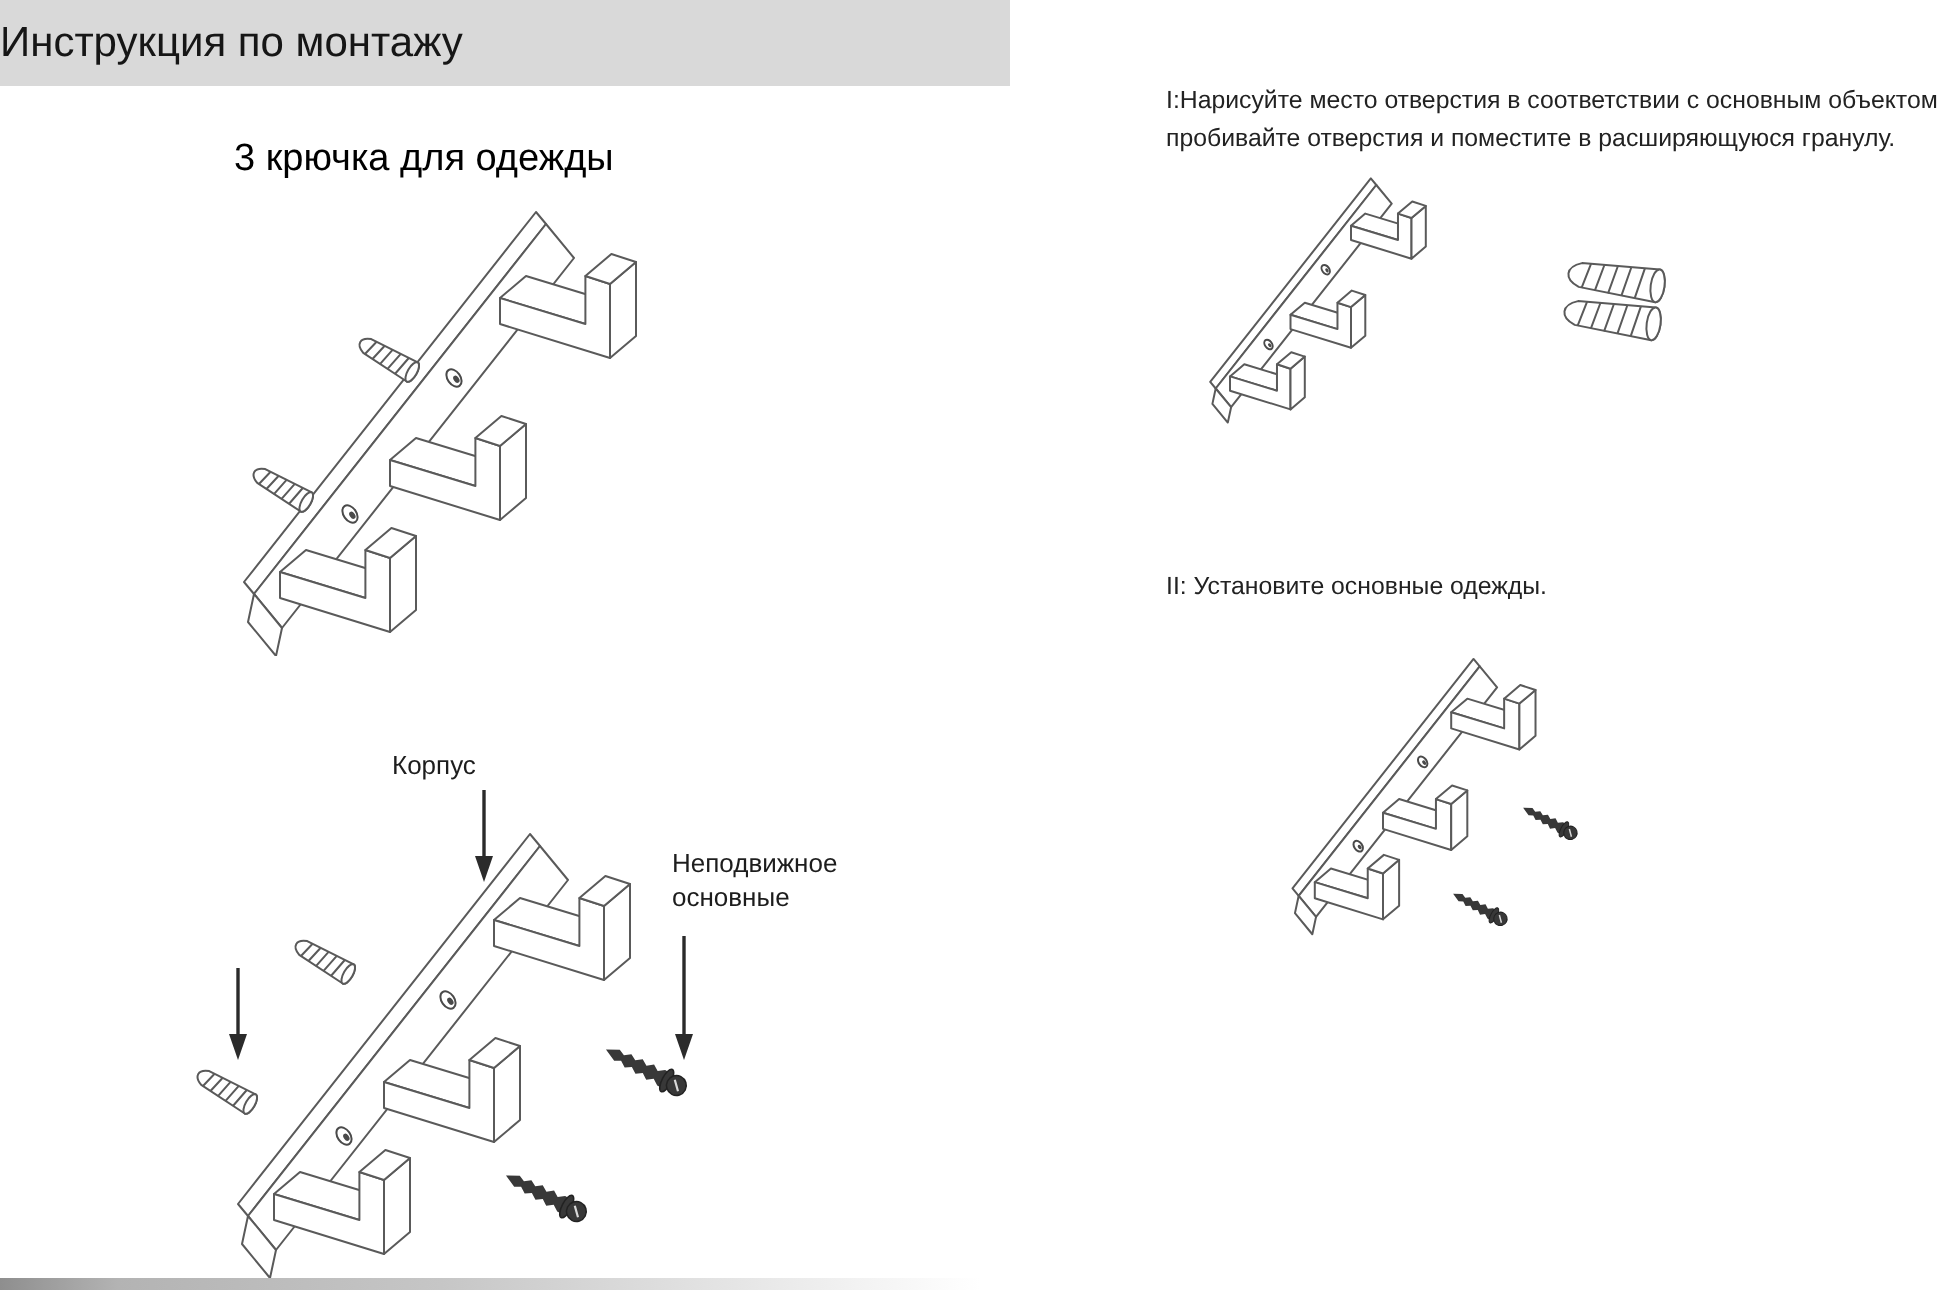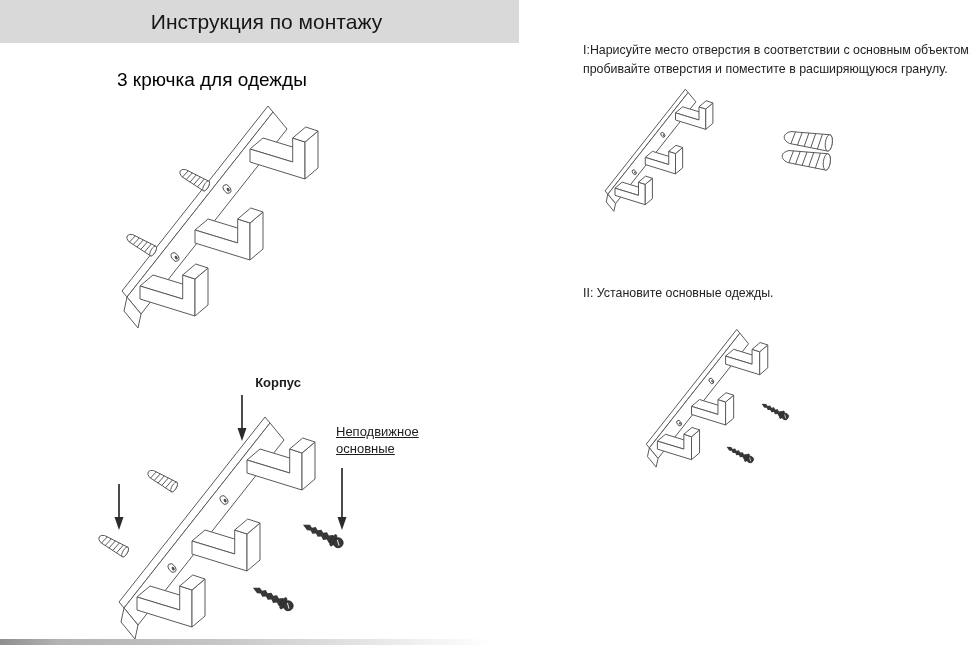--- a/index.html
+++ b/index.html
@@ -1,29 +1,29 @@
 <!DOCTYPE html>
 <html><head>
 <meta charset="utf-8">
 <style>
   html,body{margin:0;padding:0;background:#fff;}
   #page{position:relative;width:970px;height:645px;background:#ffffff;overflow:hidden;
         font-family:"Liberation Sans", sans-serif;color:#1f1f1f;}
   .abs{position:absolute;}
   #header-bar{left:0;top:0;width:505px;height:43px;background:#d9d9d9;
-              display:flex;align-items:center;justify-content:center;padding-left:14px;}
+              display:flex;align-items:center;}
   #header-title{font-size:21px;color:#161616;}
   #subtitle{left:117px;top:69px;font-size:19px;color:#000000;}
   .step-text{font-size:12.4px;line-height:19px;color:#222;}
   #step1{left:583px;top:41px;width:402px;}
   #step2{left:583px;top:284px;width:380px;}
   .callout{font-size:13px;line-height:17px;color:#1d1d1d;}
-  #korpus-label{left:216px;top:374px;width:85px;text-align:right;font-weight:bold;}
+  #korpus-label{left:196px;top:374px;width:85px;text-align:left;}
   #granula-label{left:47px;top:444px;}
-  #osnovanie-label{left:336px;top:423px;text-decoration:underline;}
+  #osnovanie-label{left:336px;top:423px;}
   svg{display:block;}
   #bottom-artifact{left:0;top:639px;width:490px;height:6px;
     background:linear-gradient(90deg,#8e8e8e 0%,#b3b3b3 12%,#c6c6c6 45%,rgba(230,230,230,0) 100%);}
 </style>
 </head>
 <body>
 
 <div id="page">
 
   <svg width="0" height="0" style="position:absolute" aria-hidden="true">

